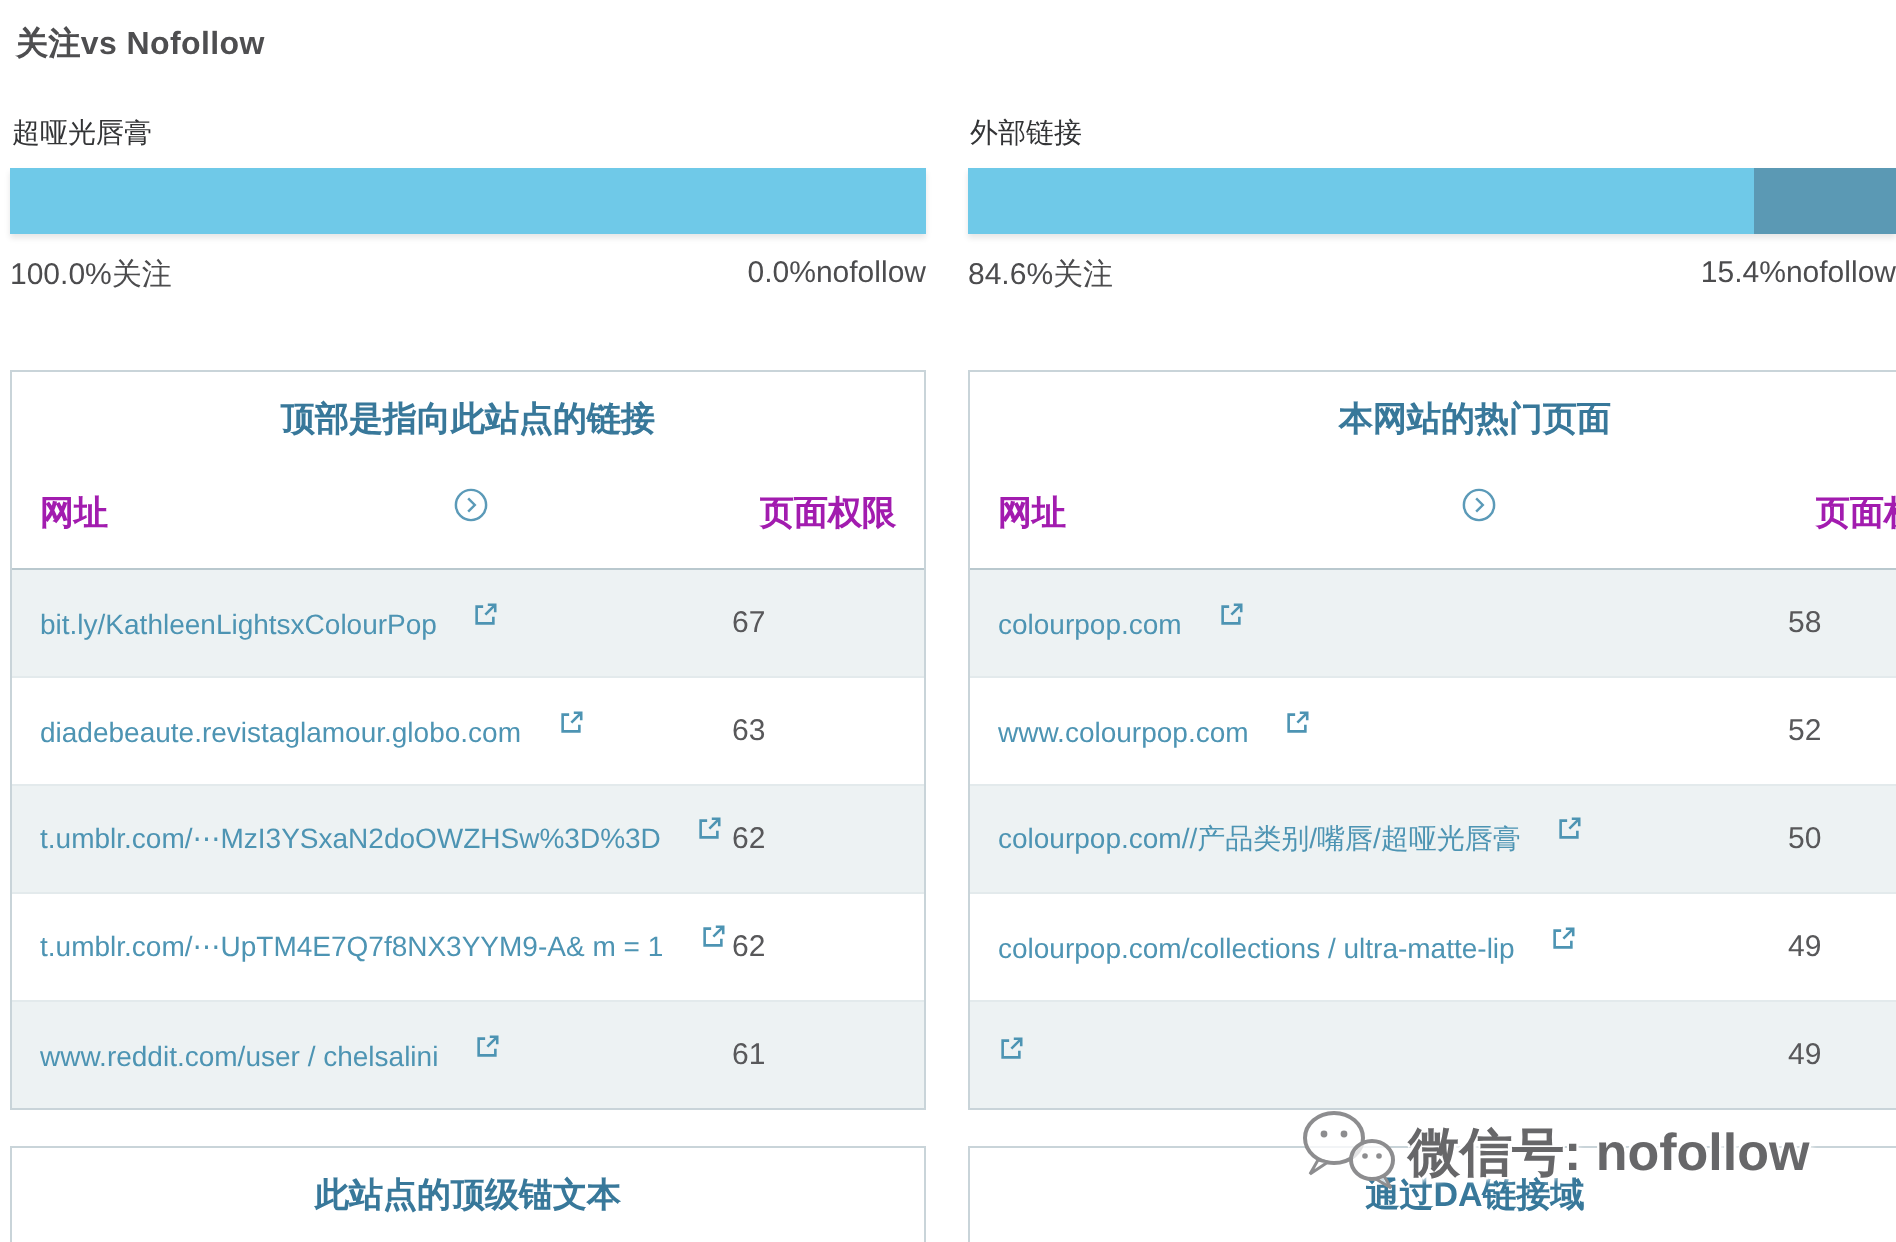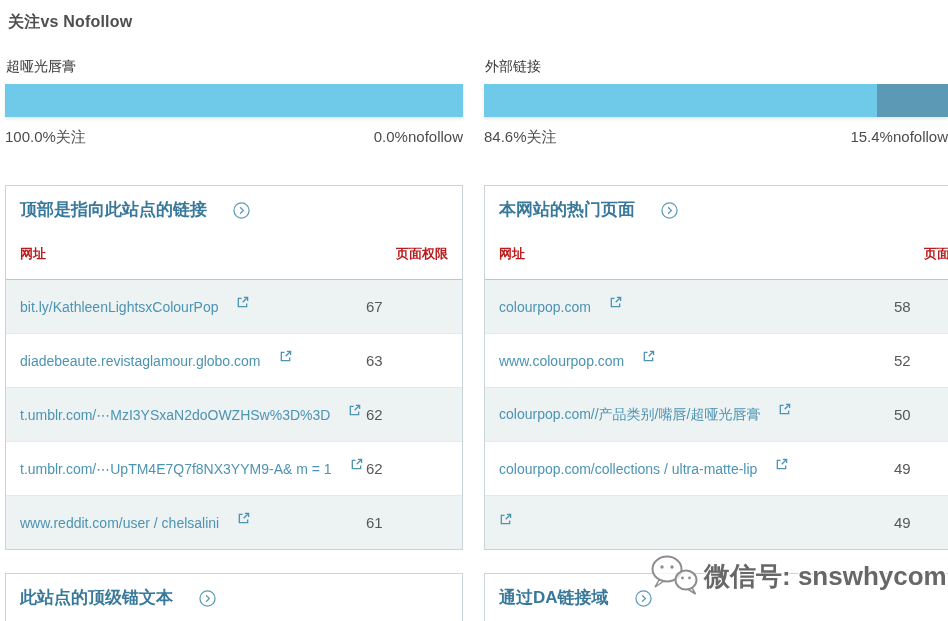--- a/index.html
+++ b/index.html
@@ -27,26 +27,26 @@
   
   .panels{position:absolute;left:5px;display:flex;gap:21px;}
   .panels.top{top:185px;}
   .panels.bottom{top:573px;}
   .panel{border:1px solid #c9d4d9;background:#fff;box-sizing:border-box;}
   .panel.w-left{width:458px;}
   .panel.w-right{width:507px;}
   .panel.stub{height:60px;}
   .panel-title{
     padding:13px 14px 0 14px;font-size:17px;font-weight:bold;color:#38789a;
-    height:22px;line-height:22px;display:flex;align-items:center;gap:23px;
+    height:22px;line-height:22px;display:flex;align-items:center;gap:23px;flex-direction:column;
   }
   .chev-circle{display:inline-flex;margin-left:3px;cursor:pointer;}
   .col-header{
     display:flex;padding:24px 14px 16px 14px;border-bottom:1px solid #b9c8ce;
-    font-size:13px;font-weight:bold;color:#b91c1c;
+    font-size:17px;font-weight:bold;color:#a21caf;
   }
   .col-url{flex:1;}
   .col-pa{width:82px;text-align:right;}
   .rows .row{
     display:flex;align-items:center;height:53px;padding:0 14px;
     border-top:1px solid #e3eaec;font-size:14px;
   }
   .rows .row:first-child{border-top:none;}
   .rows .row:nth-child(odd){background:#edf2f3;}
   .url-cell{flex:1;display:flex;align-items:flex-start;gap:18px;min-width:0;}
@@ -280,14 +280,14 @@
       <ellipse cx="19" cy="17" rx="14.5" ry="12.5" fill="rgba(255,255,255,0.75)" stroke="#8d8d8f" stroke-width="2"></ellipse>
       <path d="M11 28 L7 35 L16 29 Z" fill="rgba(255,255,255,0.75)" stroke="#8d8d8f" stroke-width="1.5"></path>
       <circle cx="14" cy="15" r="1.7" fill="#8d8d8f"></circle>
         <circle cx="24" cy="15" r="1.7" fill="#8d8d8f"></circle>
       <ellipse cx="38" cy="28" rx="10.5" ry="9.5" fill="rgba(255,255,255,0.75)" stroke="#8d8d8f" stroke-width="2"></ellipse>
       <path d="M44 36 L47.5 42 L40 37.5 Z" fill="rgba(255,255,255,0.75)" stroke="#8d8d8f" stroke-width="1.5"></path>
       <circle cx="34.5" cy="26" r="1.4" fill="#8d8d8f"></circle>
         <circle cx="41.5" cy="26" r="1.4" fill="#8d8d8f"></circle>
     </svg>
   </span>
-  <span class="wm-text">微信号: snswhycom</span>
+  <span class="wm-text">微信号: nofollow</span>
 </div>
 
 </body></html>

